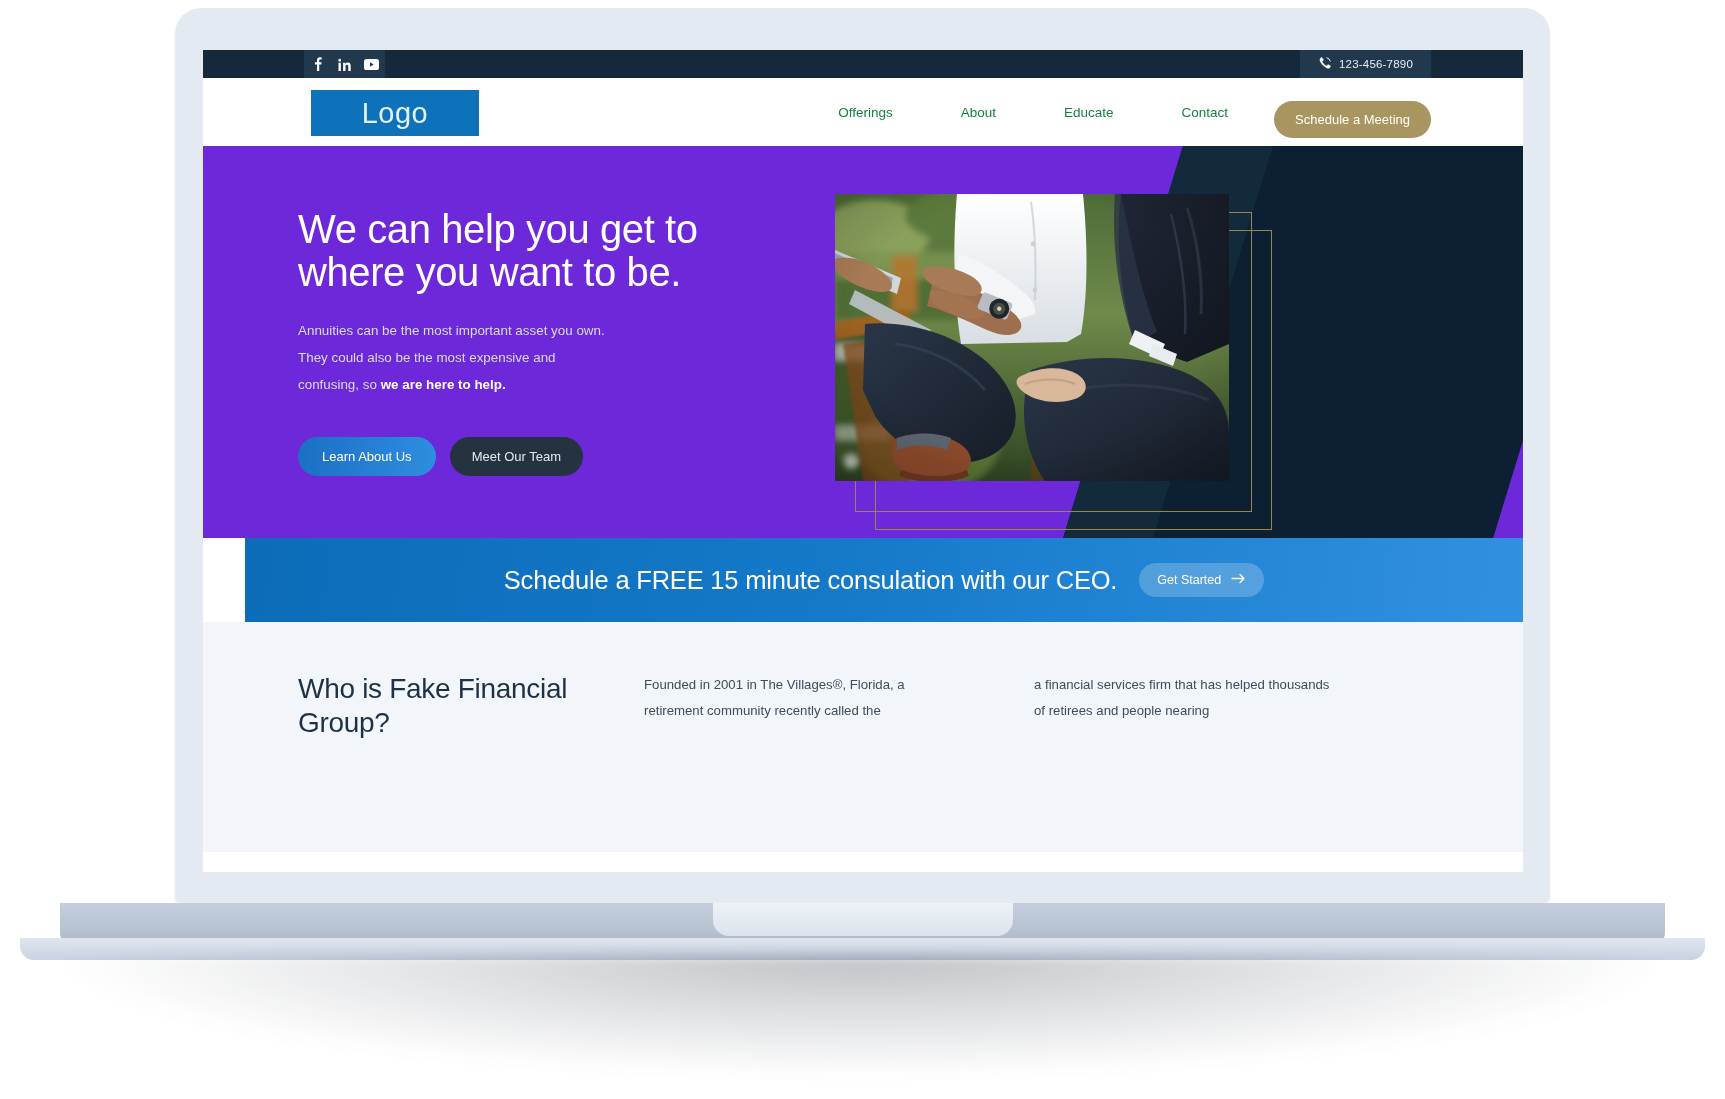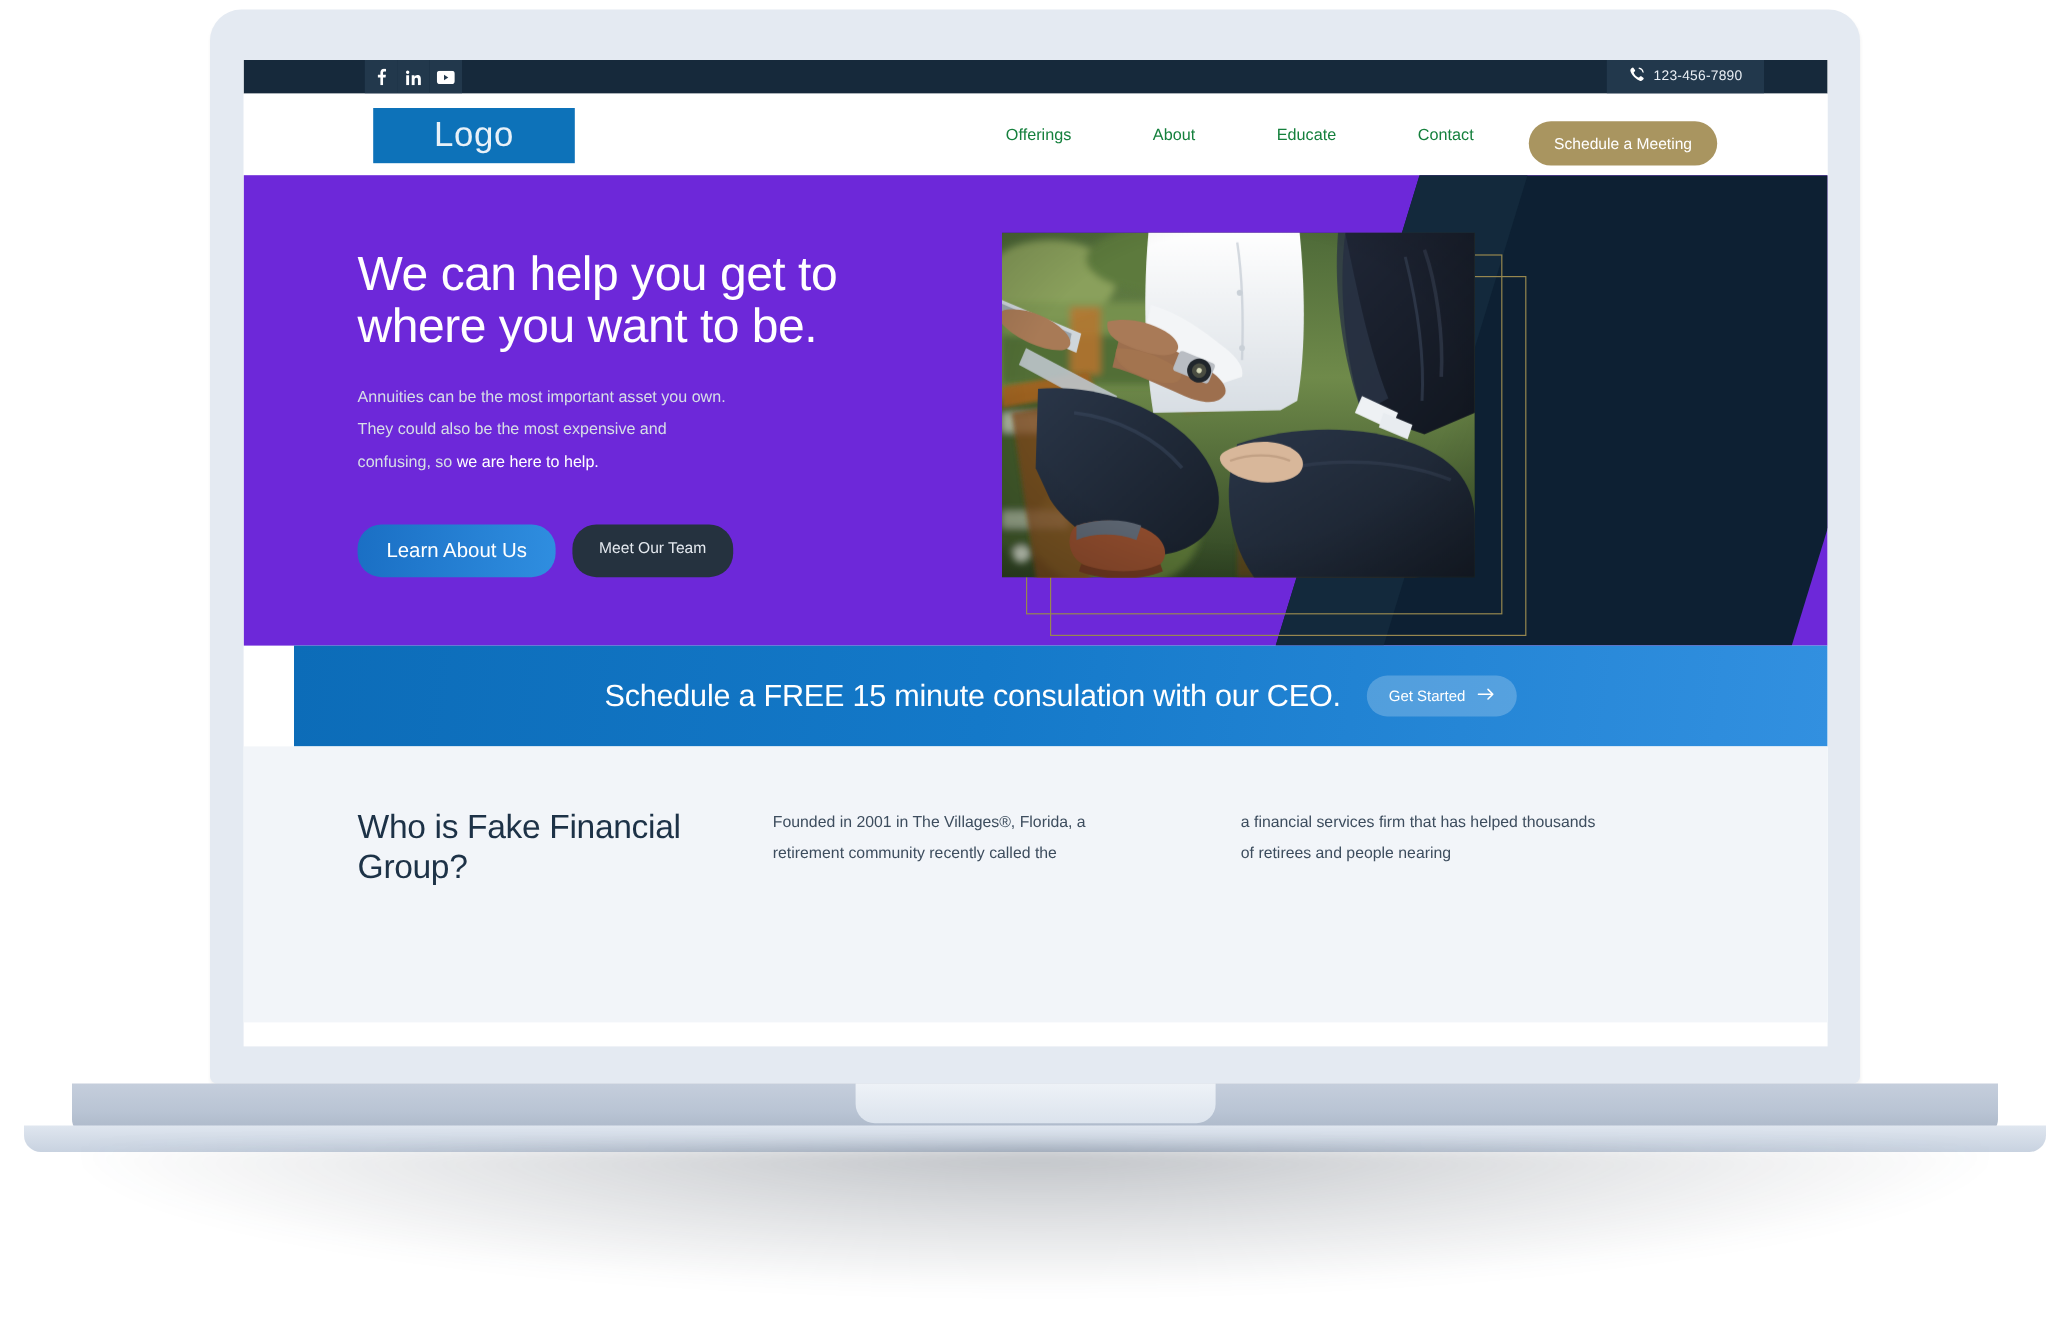--- a/index.html
+++ b/index.html
@@ -100,21 +100,21 @@
   }
   .social-btn svg { display: block; }
   .phone-chip {
     display: flex;
     align-items: center;
     gap: 8px;
     background: #22384c;
     color: #e9eef4;
     font-size: 11.5px;
     padding: 0 18px;
-    margin-right: 53px;
+    margin-right: 92px;
     cursor: pointer;
     letter-spacing: .2px;
   }
 
   
   .nav {
     position: relative;
     height: 68px;
     background: #ffffff;
     display: flex;
@@ -193,26 +193,26 @@
     font-weight: 400;
     letter-spacing: -.4px;
   }
   .hero-sub {
     margin-top: 24px;
     color: #d6dee6;
     font-size: 13.4px;
     line-height: 2.0;
     max-width: 322px;
   }
-  .hero-sub b { color: #ffffff; font-weight: 400; }
+  .hero-sub b { color: #ffffff; font-weight: 700; }
   .hero-btns { margin-top: 38px; display: flex; gap: 14px; }
   .btn-primary {
     background: linear-gradient(95deg,#1a6fc4 0%,#2f8ee0 100%);
     color: #ffffff;
-    font-size: 17px;
+    font-size: 13px;
     padding: 12px 24px;
     border-radius: 20px;
     cursor: pointer;
     white-space: nowrap;
   }
   .btn-ghost {
     background: #25323f;
     color: #e4e9ef;
     font-size: 13px;
     padding: 12px 22px;

